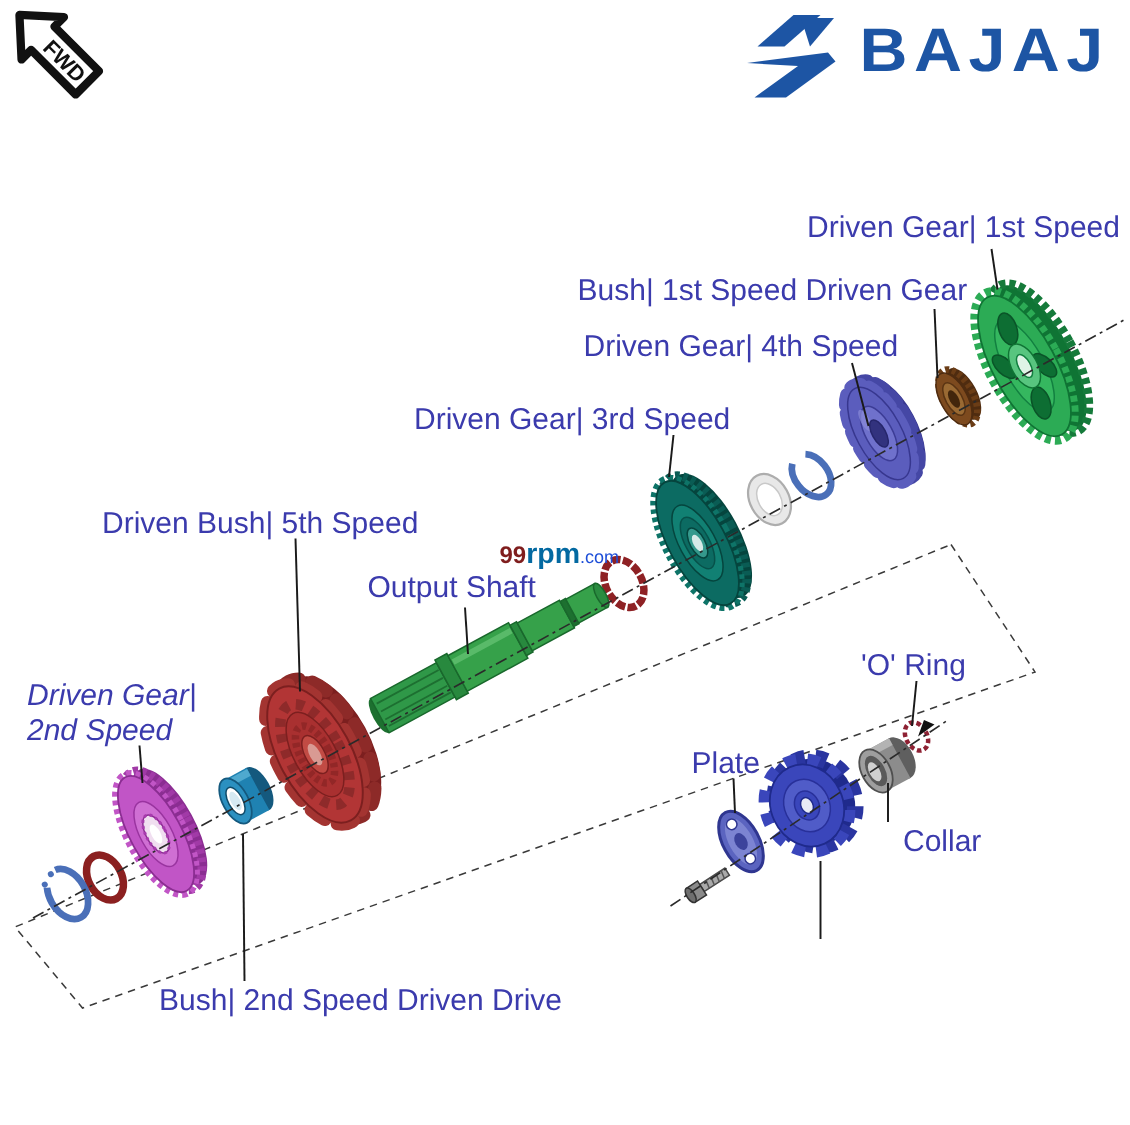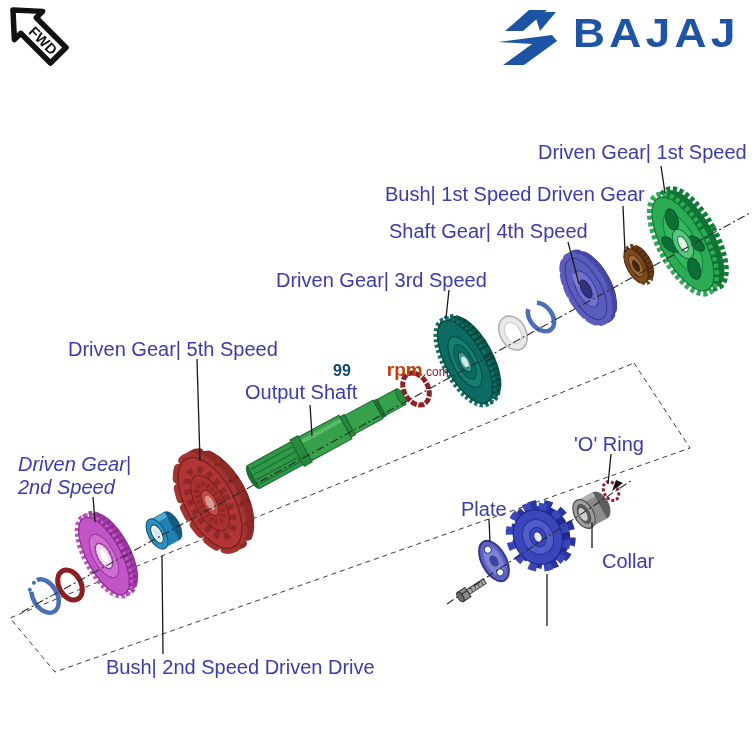--- a/index.html
+++ b/index.html
@@ -6,23 +6,23 @@
   .stage{position:relative;width:753px;height:750px;background:#ffffff;overflow:hidden;
          font-family:"Liberation Sans",sans-serif;}
   .scene{position:absolute;left:0;top:0;}
   .lbl{position:absolute;color:#3b3bad;font-size:20px;line-height:23px;white-space:nowrap;
        font-family:"Liberation Sans",sans-serif;}
   .wordmark{position:absolute;left:573px;top:10px;font-size:41px;font-weight:700;
             color:#1d55a4;letter-spacing:4px;transform:scaleX(1.08);transform-origin:0 0;
             font-family:"Liberation Sans",sans-serif;}
   .watermark{position:absolute;left:333px;top:359px;white-space:nowrap;
              font-family:"Liberation Sans",sans-serif;}
-  .wm-99{font-weight:700;font-size:16px;color:#0c4a6e;}
-  .wm-rpm{font-weight:700;font-size:19px;color:#c2410c;padding-left:36px;}
-  .wm-com{font-size:12px;color:#7f1d1d;text-align:center;}
+  .wm-99{font-weight:700;font-size:16px;color:#7f1d1d;}
+  .wm-rpm{font-weight:700;font-size:19px;color:#0369a1;}
+  .wm-com{font-size:12px;color:#1d4ed8;text-align:center;}
   
   .p-1st{left:538px;top:141px;}
   .p-bush1{left:385px;top:183px;}
   .p-4th{left:389px;top:220px;}
   .p-3rd{left:276px;top:269px;}
   .p-5th{left:68px;top:338px;}
   .p-out{left:245px;top:381px;}
   .p-2nd{left:18px;top:453px;font-style:italic;}
   .p-bush2{left:106px;top:656px;}
   .p-oring{left:574px;top:433px;}
@@ -233,23 +233,23 @@
   </svg>
 
   <div class="wordmark">BAJAJ</div>
 
   <div class="watermark">
     <span class="wm-99">99</span><span class="wm-rpm">rpm</span><span class="wm-com">.com</span>
   </div>
 
   <div class="lbl p-1st">Driven Gear| 1st Speed</div>
   <div class="lbl p-bush1">Bush| 1st Speed Driven Gear</div>
-  <div class="lbl p-4th">Shaft Gear| 4th Speed</div>
+  <div class="lbl p-4th">Driven Gear| 4th Speed</div>
   <div class="lbl p-3rd">Driven Gear| 3rd Speed</div>
-  <div class="lbl p-5th">Driven Gear| 5th Speed</div>
+  <div class="lbl p-5th">Driven Bush| 5th Speed</div>
   <div class="lbl p-out">Output Shaft</div>
   <div class="lbl p-2nd">
     <div>Driven Gear|</div>
     <div>2nd Speed</div>
   </div>
   <div class="lbl p-bush2">Bush| 2nd Speed Driven Drive</div>
   <div class="lbl p-oring">'O' Ring</div>
   <div class="lbl p-plate">Plate</div>
   <div class="lbl p-collar">Collar</div>
 

